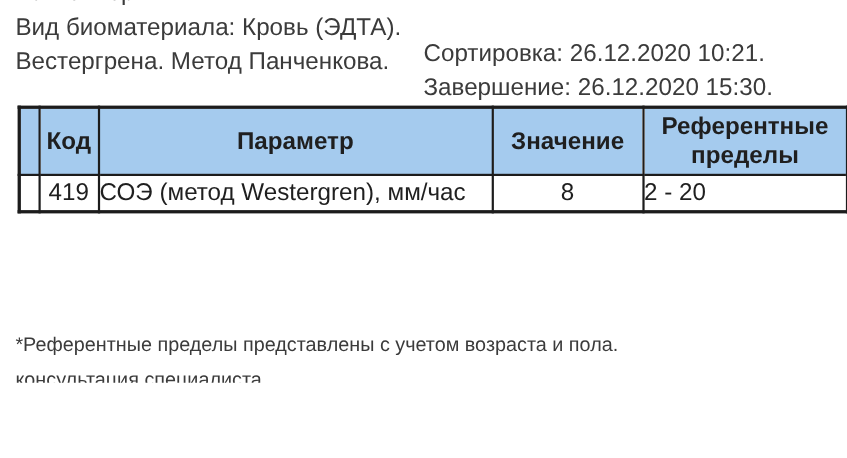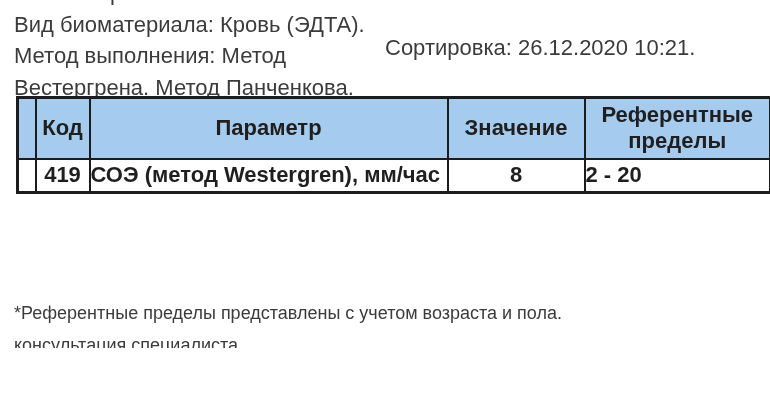--- a/index.html
+++ b/index.html
@@ -30,45 +30,45 @@
     color:var(--table-text);
   }
   table.results th,table.results td{
     border:2px solid var(--table-border);
     padding:0;overflow:hidden;
   }
   tr.header-row{height:61px;margin-top:17px;}
   tr.data-row{height:34px;background:#fff;}
   th{background:var(--header-bg);font-weight:bold;font-size:22px;text-align:center;vertical-align:middle;}
   th.col-reference{line-height:26px;}
-  td{font-size:22px;font-weight:bold;text-align:center;vertical-align:middle;background:#fff;}
+  td{font-size:22px;font-weight:normal;text-align:center;vertical-align:middle;background:#fff;}
   td.cell-parameter{text-align:left;padding-left:5px;}
   td.cell-reference{text-align:left;padding-left:6px;}
   .footnote{position:absolute;left:14px;top:298px;font-size:18px;line-height:31.5px;color:var(--text);white-space:nowrap;}
   svg.stamp{position:absolute;left:0;top:0;pointer-events:none;}
   .ring-band{fill:none;stroke:var(--stamp-band);stroke-width:9;}
   .ring-line{fill:none;stroke:var(--stamp-ring);stroke-width:2;opacity:.85;}
   .arc-text-outer{font-family:"DejaVu Sans",sans-serif;font-size:14px;letter-spacing:2px;fill:var(--stamp-text);opacity:.9;}
   .arc-text-inner{font-family:"DejaVu Sans",sans-serif;font-size:16px;font-weight:bold;letter-spacing:3px;fill:var(--stamp-inner-text);opacity:.9;}
   .signature{fill:none;stroke:var(--signature);stroke-width:2.4;stroke-linecap:round;opacity:.92;}
 </style>
 </head>
 <body>
 
 <div class="page">
 
   <div class="meta meta-left">
     <div>Контейнер: ...</div>
     <div>Вид биоматериала: Кровь (ЭДТА).</div>
-    <div>Метод выполнения: Метод</div>
     <div>Вестергрена. Метод Панченкова.</div>
   </div>
 
   <div class="meta meta-right">
     <div>Сортировка: 26.12.2020 10:21.</div>
+    <div>Завершение: 26.12.2020 15:30.</div>
   </div>
 
   <table class="results">
     <colgroup>
       <col style="width:18px">
       <col style="width:54px">
       <col style="width:358px">
       <col style="width:137px">
       <col style="width:186px">
     </colgroup>

